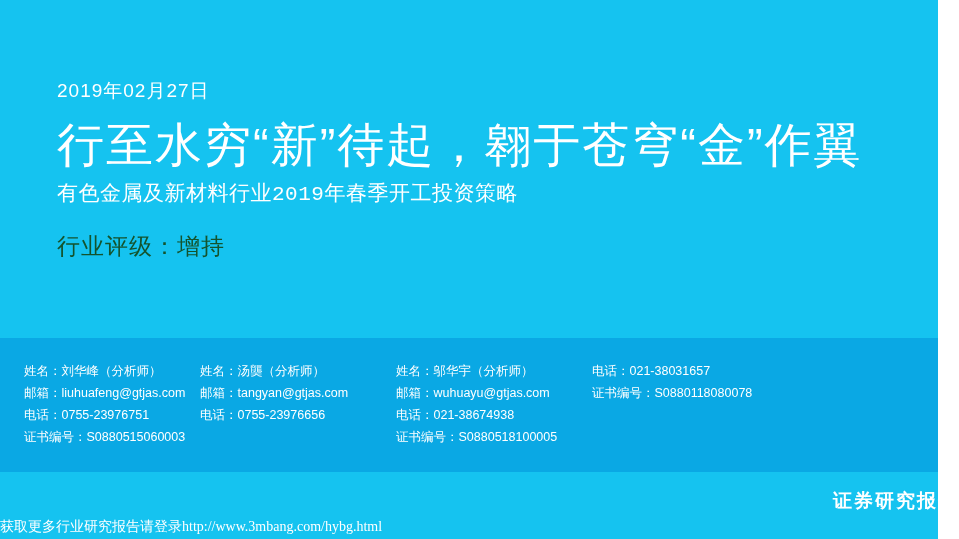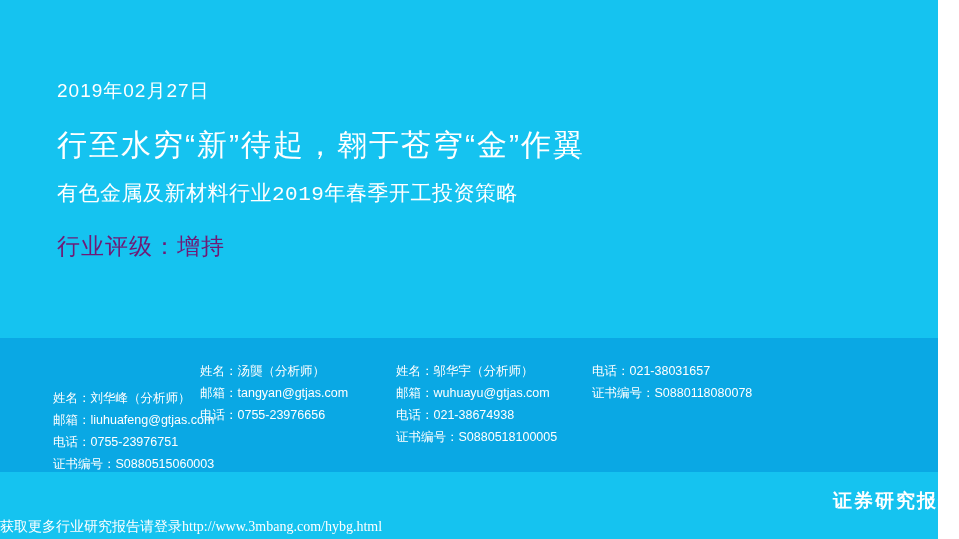--- a/index.html
+++ b/index.html
@@ -36,37 +36,37 @@
   }
   .date {
     color: #ffffff;
     font-size: 19px;
     letter-spacing: 1px;
     line-height: 26px;
     margin-bottom: 16px;
   }
   .main-title {
     color: #ffffff;
-    font-size: 30px;
+    font-size: 47px;
     font-weight: normal;
     line-height: 50px;
     letter-spacing: 2px;
     margin: 0 0 10px 0;
     white-space: nowrap;
   }
   .subtitle {
     color: #ffffff;
     font-size: 21px;
     line-height: 30px;
     letter-spacing: 0.5px;
     margin-bottom: 20px;
     font-family: Liberation Mono, monospace;
   }
   .rating {
-    color: #701a75;
+    color: #14532d;
     font-size: 23px;
     line-height: 32px;
     letter-spacing: 1px;
   }
   
   .contacts-band {
     position: absolute;
     left: 0;
     top: 338px;
     width: 959px;
@@ -81,21 +81,21 @@
     height: 134px;
     display: flex;
     padding-top: 22px;
     box-sizing: border-box;
   }
   .contact-col {
     width: 196px;
     padding-left: 52px;
     box-sizing: border-box;
   }
-  .contact-col:nth-child(1) { padding-left: 53px; width: 200px; margin-top: 27px; }
+  .contact-col:nth-child(1) { padding-left: 24px; width: 200px; }
   .contact-col:nth-child(2) { padding-left: 0px; width: 196px; }
   .contact-col:nth-child(3) { padding-left: 0px; width: 196px; }
   .contact-col:nth-child(4) { padding-left: 0px; width: 300px; }
   .c-line {
     color: #ffffff;
     font-size: 12.5px;
     line-height: 22px;
     white-space: nowrap;
   }
   

